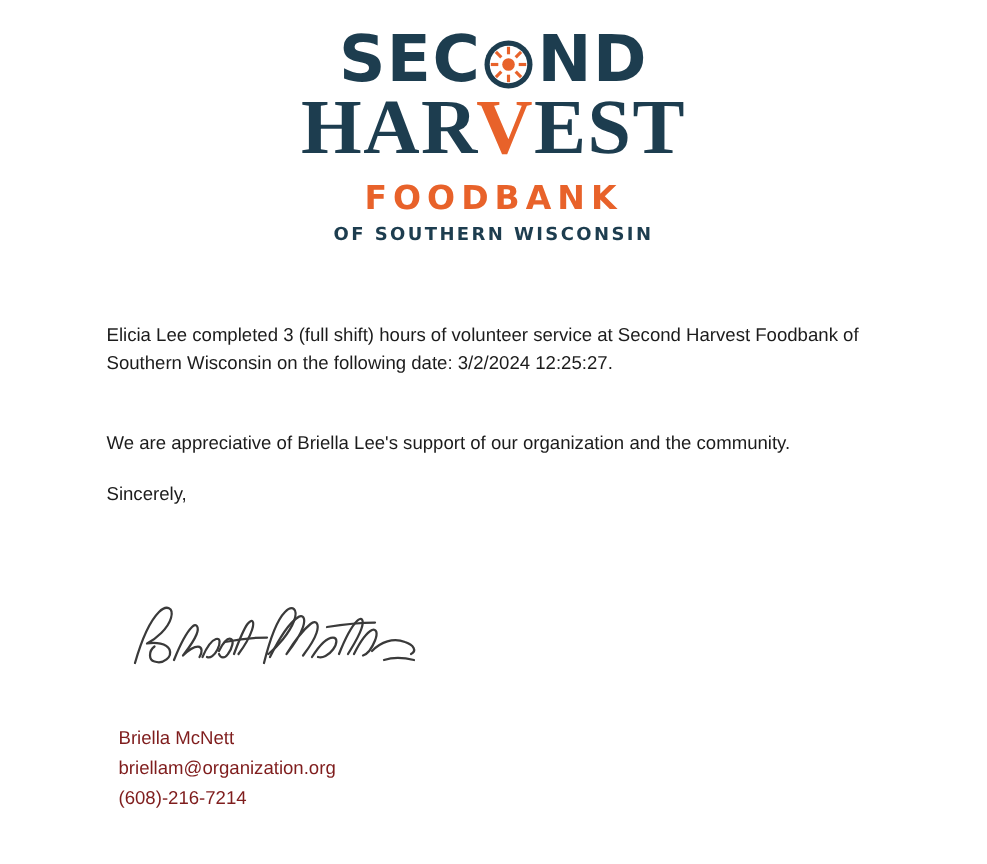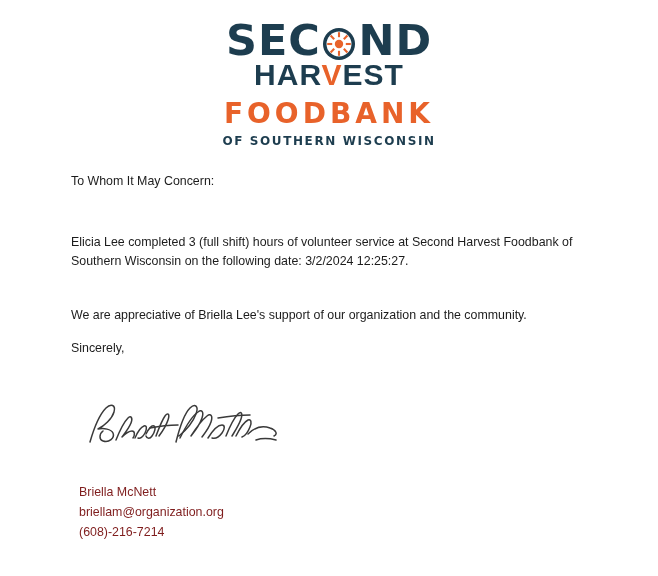--- a/index.html
+++ b/index.html
@@ -35,36 +35,36 @@
     display: inline-block;
     font-family: "DejaVu Sans", sans-serif;
     font-weight: 700;
     font-size: 43px;
     letter-spacing: 1px;
     color: #1d3d4f;
     line-height: 1.05;
   }
   .logo-line2 {
     display: block;
-    font-family: Liberation Sans, sans-serif;
+    font-family: Liberation Serif, serif;
     font-weight: 700;
-    font-size: 30px;
+    font-size: 52px;
     letter-spacing: 1px;
     color: #1d3d4f;
     line-height: 1.05;
     margin-top: -4px;
   }
   .logo-line2 .v-accent {
     color: #e8622a;
   }
   .logo-foodbank {
     display: block;
     font-family: "DejaVu Sans", sans-serif;
     font-weight: 700;
-    font-size: 28px;
+    font-size: 22px;
     letter-spacing: 4px;
     color: #e8622a;
     margin-top: 6px;
   }
   .logo-sub {
     display: block;
     font-family: "DejaVu Sans", sans-serif;
     font-weight: 700;
     font-size: 12px;
     letter-spacing: 1.6px;
@@ -144,21 +144,20 @@
       </span>
     </div>
     <div class="logo-line2">
       <span>HAR</span><span class="v-accent">V</span><span>EST</span>
     </div>
     <div class="logo-foodbank">FOODBANK</div>
     <div class="logo-sub">OF SOUTHERN WISCONSIN</div>
   </div>
 
   <div class="letter">
-    <p class="para">To Whom It May Concern:</p>
     <div class="gap-lg"></div>
     <p class="para">Elicia Lee completed 3 (full shift) hours of volunteer service at Second Harvest Foodbank of Southern Wisconsin on the following date: 3/2/2024 12:25:27.</p>
     <div class="gap-md"></div>
     <p class="para">We are appreciative of Briella Lee's support of our organization and the community.</p>
     <div class="gap-sm"></div>
     <p class="para">Sincerely,</p>
   </div>
 
   <div class="signature">
     <svg viewBox="0 0 200 60" width="200" height="60" aria-hidden="true">

